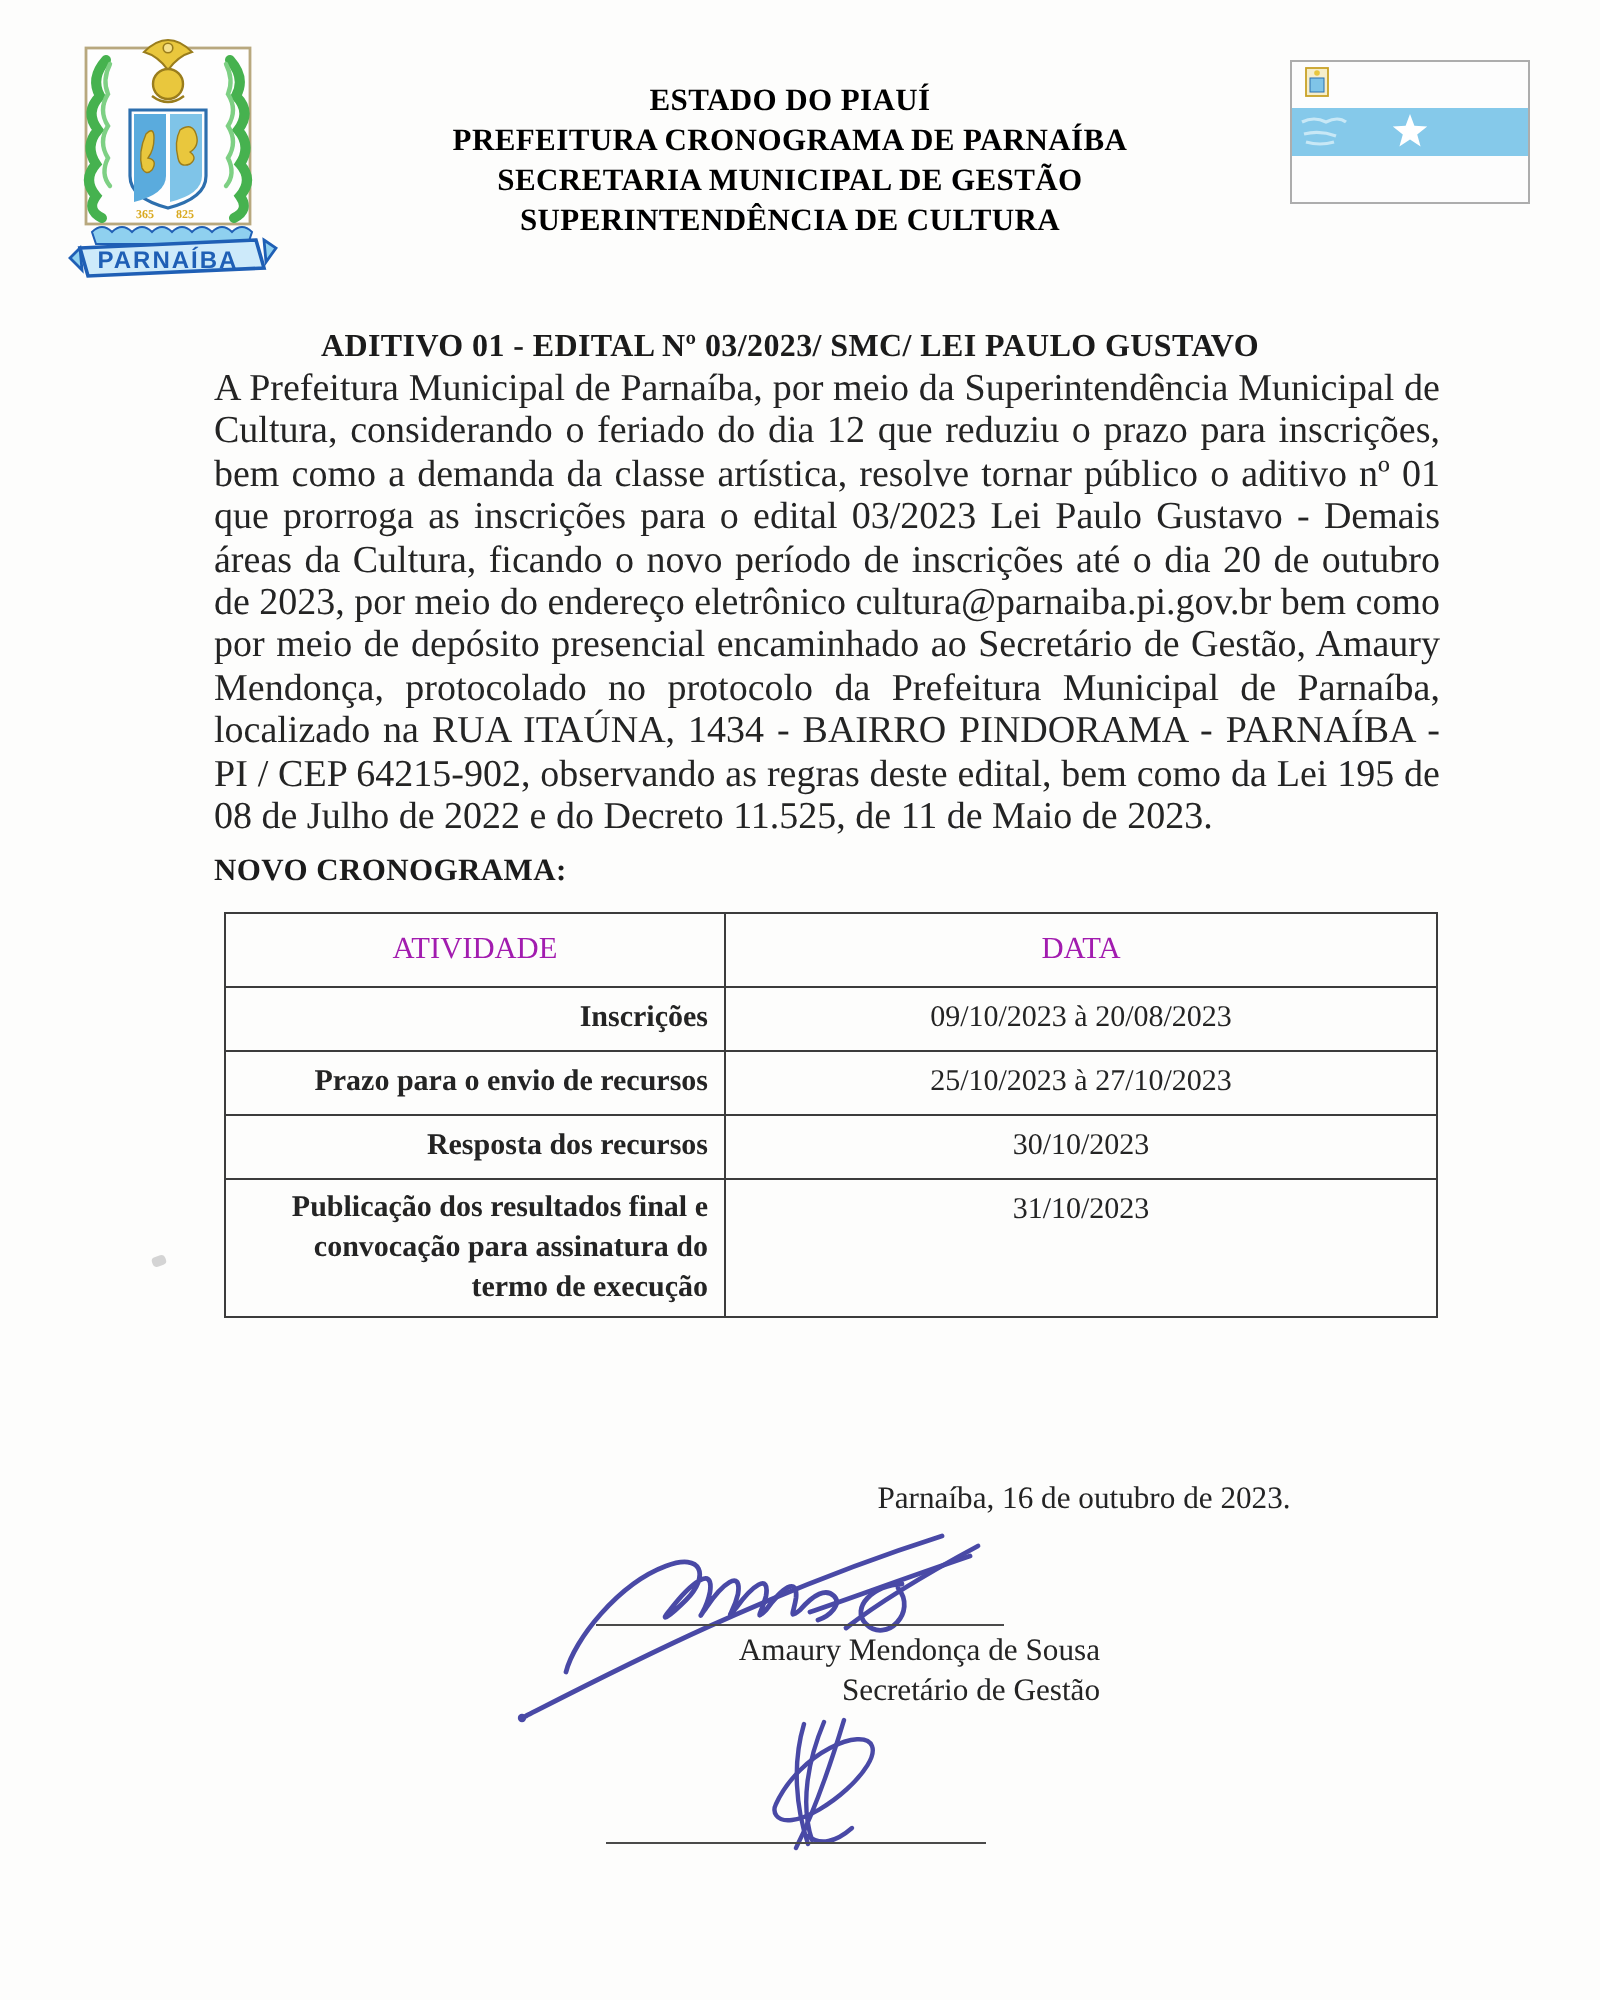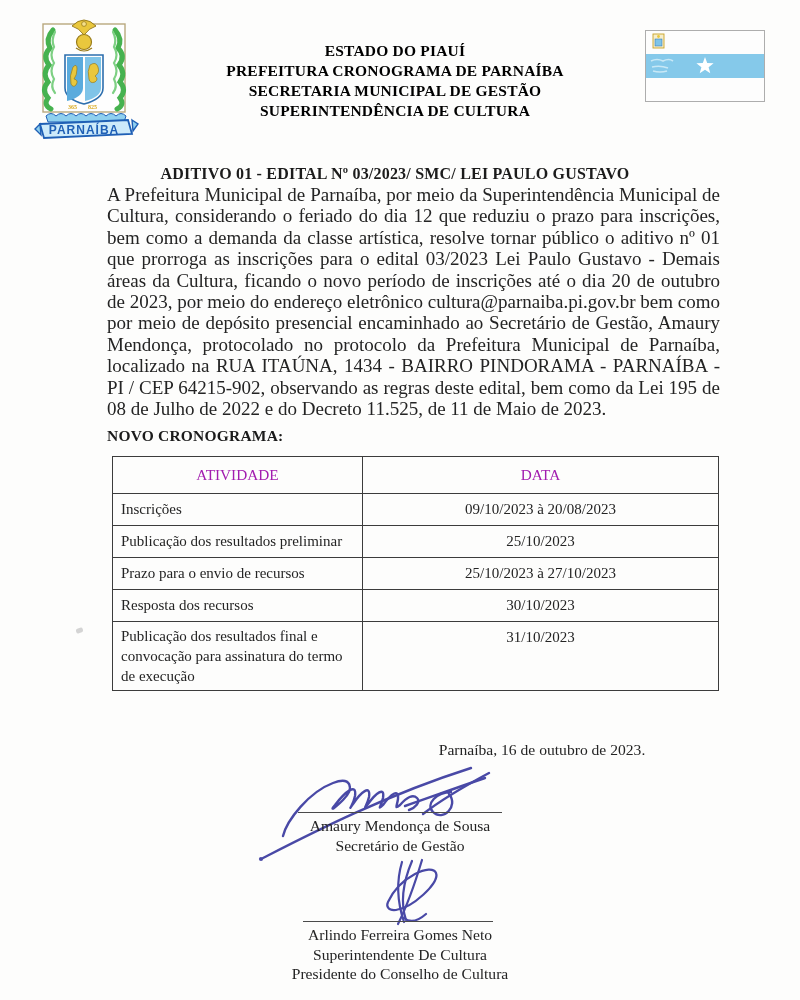--- a/index.html
+++ b/index.html
@@ -37,37 +37,37 @@
   }
   table.schedule {
     position:absolute; left:112px; top:456px; width:606px;
     border-collapse:collapse; table-layout:fixed;
     font-size:15px; color:#242424;
   }
   table.schedule th, table.schedule td { border:1.7px solid #3c3c3c; }
   table.schedule th {
     font-weight:normal; text-align:center; height:37px; font-size:15.3px; color:#a21caf;
   }
-  table.schedule td.activity { text-align:left; padding:4px 8px; height:32px; }
+  table.schedule td.activity { text-align:right; padding:4px 8px; height:32px;font-weight:bold; }
   table.schedule td.date { text-align:center; height:32px; }
   table.schedule tr.tall td.activity { height:64px; vertical-align:middle; line-height:20px; }
   table.schedule tr.tall td.date { vertical-align:top; padding-top:7px; }
   .col-activity { width:250px; } .col-date { width:356px; }
   
   .date-line {
     position:absolute; left:396px; top:741px; width:292px;
     text-align:center; font-size:15.6px; color:#242424;
   }
   .sig-line { position:absolute; height:0; border-top:1.6px solid #4a4a4a; }
   .sig-line-1 { left:298px; top:812px; width:204px; }
   .sig-line-2 { left:303px; top:921px; width:190px; }
   .sig-svg { position:absolute; }
   .sig-svg-1 { left:253px; top:750px; width:258px; height:114px; }
   .sig-svg-2 { left:360px; top:858px; width:96px; height:68px; }
-  .sig-block { position:absolute; text-align:center; font-size:15.6px; line-height:19.5px; color:#242424; }
+  .sig-block { position:absolute; text-align:right; font-size:15.6px; line-height:19.5px; color:#242424; }
   .sig-block-1 { left:250px; top:816px; width:300px; }
   .sig-block-2 { left:230px; top:925px; width:340px; }
   .scan-artifact {
     position:absolute; left:76px; top:628px; width:7px; height:5px;
     background:#b9b9b9; border-radius:2px; opacity:.6; transform:rotate(-20deg);
   }
 </style>
 </head>
 <body>
 
@@ -147,24 +147,20 @@
     <thead>
       <tr>
         <th>ATIVIDADE</th>
         <th>DATA</th>
       </tr>
     </thead>
     <tbody>
       <tr>
         <td class="activity">Inscrições</td>
         <td class="date">09/10/2023 à 20/08/2023</td>
-      </tr>
-      <tr>
-        <td class="activity">Publicação dos resultados preliminar</td>
-        <td class="date">25/10/2023</td>
       </tr>
       <tr>
         <td class="activity">Prazo para o envio de recursos</td>
         <td class="date">25/10/2023 à 27/10/2023</td>
       </tr>
       <tr>
         <td class="activity">Resposta dos recursos</td>
         <td class="date">30/10/2023</td>
       </tr>
       <tr class="tall">
@@ -197,19 +193,14 @@
   <svg class="sig-svg sig-svg-2" viewBox="0 0 96 68">
     <g fill="none" stroke="#4949a6" stroke-width="2.2" stroke-linecap="round">
       <path d="M42,4 C36,24 38,46 44,64"></path>
       <path d="M52,3 C44,22 40,44 46,62"></path>
       <path d="M28,44 C40,18 72,5 76,15 C80,25 52,50 36,52 C28,53 26,48 28,44"></path>
       <path d="M62,2 C56,22 48,46 38,66"></path>
       <path d="M44,60 C50,65 58,63 66,56"></path>
     </g>
   </svg>
   <div class="sig-line sig-line-2"></div>
-  <div class="sig-block sig-block-2">
-    <div>Arlindo Ferreira Gomes Neto</div>
-    <div>Superintendente De Cultura</div>
-    <div>Presidente do Conselho de Cultura</div>
-  </div>
 
 </div>
 
 </body></html>

